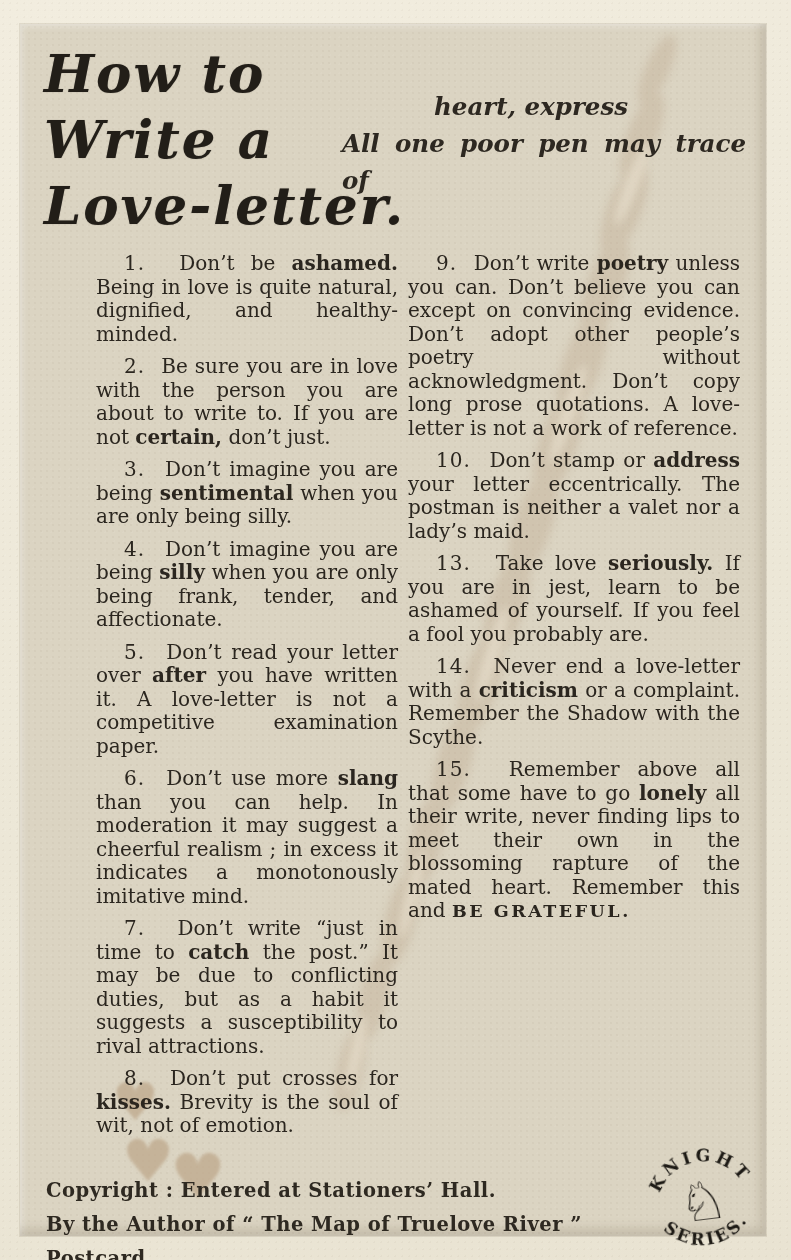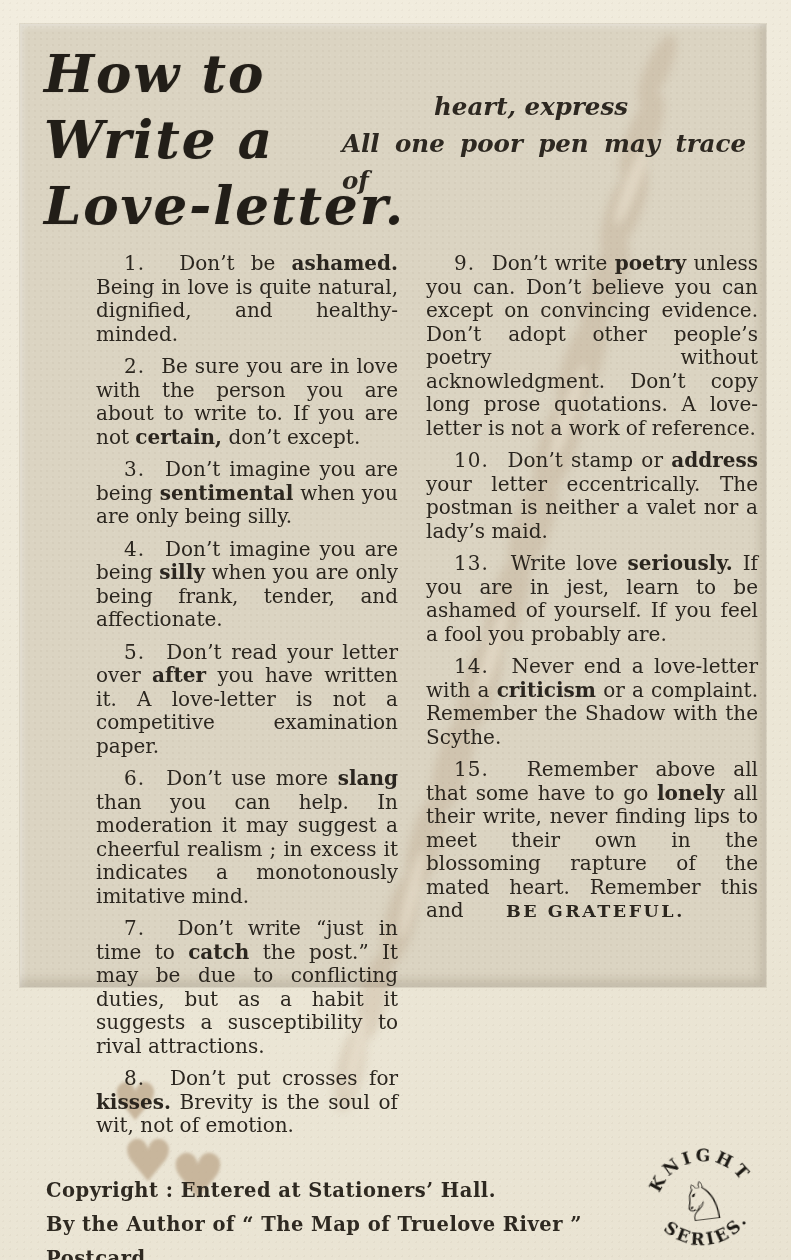--- a/index.html
+++ b/index.html
@@ -11,21 +11,21 @@
       radial-gradient(rgba(120,105,80,.05) 1px, transparent 1px),
       radial-gradient(rgba(255,255,255,.07) 1px, transparent 1px),
       linear-gradient(160deg, #f2eddf 0%, #ece7d7 55%, #e9e3d2 100%);
     background-size:7px 7px, 11px 11px, cover;
     font-family:"DejaVu Serif", serif;
     color:#2b261f;
   }
 
   
   .panel{
-    position:absolute;left:20px;top:24px;width:746px;height:963px;
+    position:absolute;left:20px;top:24px;width:746px;height:1212px;
     background:#dbd4c2;
     background-image:
       radial-gradient(rgba(110,95,70,.05) 1px, transparent 1px),
       radial-gradient(rgba(255,255,255,.05) 1px, transparent 1px);
     background-size:6px 6px, 9px 9px;
     box-shadow:
       inset -5px -6px 12px rgba(104,92,70,.24),
       inset 2px 2px 6px rgba(255,255,255,.5),
       0 0 0 1px rgba(140,128,105,.18);
   }
@@ -56,31 +56,31 @@
     font-style:italic;font-weight:700;
     font-size:24.5px;line-height:37px;color:#2d2821;
   }
   .ep-line2{padding-left:92px;}
   .ep-line3{text-align:justify;text-align-last:justify;}
   .ep-line4{padding-left:58px;}
 
   
   .columns{
     position:absolute;left:76px;top:228px;width:664px;
-    display:flex;gap:28px;
+    display:flex;gap:10px;
   }
   .col{font-size:20px;line-height:23.5px;text-align:justify;}
   .col-left{width:302px;}
   .col-right{width:332px;}
   .item{margin:0 0 9px 0;text-indent:28px;}
   .num{letter-spacing:1px;}
   .bold{font-weight:700;}
   .grateful{
     font-weight:700;letter-spacing:2.5px;font-size:17.5px;
-    display:inline-block;margin-left:36px;text-indent:0;
+    display:inline-block;text-indent:0;
   }
 
   
   .footer{
     position:absolute;left:26px;top:1150px;width:560px;
     font-weight:700;font-size:19.5px;line-height:34px;
     letter-spacing:.5px;color:#2e2921;
   }
 
   
@@ -137,32 +137,32 @@
   </div>
 
   <div class="epigraph">
     <div class="ep-line2">heart, express</div>
     <div class="ep-line3">All one poor pen may trace of</div>
   </div>
 
   <div class="columns">
     <div class="col col-left">
         <p class="item"><span class="num">1.&nbsp;&nbsp;</span><span>Don’t be </span><span class="bold">ashamed.</span><span> Being in love is quite natural, dignified, and healthy-minded.</span></p>
-        <p class="item"><span class="num">2.&nbsp;&nbsp;</span><span>Be sure you are in love with the person you are about to write to. If you are not </span><span class="bold">certain,</span><span> don’t except.</span></p>
+        <p class="item"><span class="num">2.&nbsp;&nbsp;</span><span>Be sure you are in love with the person you are about to write to. If you are not </span><span class="bold">certain,</span><span> don’t just.</span></p>
         <p class="item"><span class="num">3.&nbsp;&nbsp;</span><span>Don’t imagine you are being </span><span class="bold">sentimental</span><span> when you are only being silly.</span></p>
         <p class="item"><span class="num">4.&nbsp;&nbsp;</span><span>Don’t imagine you are being </span><span class="bold">silly</span><span> when you are only being frank, tender, and affectionate.</span></p>
         <p class="item"><span class="num">5.&nbsp;&nbsp;</span><span>Don’t read your letter over </span><span class="bold">after</span><span> you have written it. A love-letter is not a competitive examination paper.</span></p>
         <p class="item"><span class="num">6.&nbsp;&nbsp;</span><span>Don’t use more </span><span class="bold">slang</span><span> than you can help. In moderation it may suggest a cheerful realism ; in excess it indicates a monotonously imitative mind.</span></p>
         <p class="item"><span class="num">7.&nbsp;&nbsp;</span><span>Don’t write “just in time to </span><span class="bold">catch</span><span> the post.” It may be due to conflicting duties, but as a habit it suggests a susceptibility to rival attractions.</span></p>
         <p class="item"><span class="num">8.&nbsp;&nbsp;</span><span>Don’t put crosses for </span><span class="bold">kisses.</span><span> Brevity is the soul of wit, not of emotion.</span></p>
       </div>
     <div class="col col-right">
         <p class="item"><span class="num">9.&nbsp;&nbsp;</span><span>Don’t write </span><span class="bold">poetry</span><span> unless you can. Don’t believe you can except on convincing evidence. Don’t adopt other people’s poetry without acknowledgment. Don’t copy long prose quotations. A love-letter is not a work of reference.</span></p>
         <p class="item"><span class="num">10.&nbsp;&nbsp;</span><span>Don’t stamp or </span><span class="bold">address</span><span> your letter eccentrically. The postman is neither a valet nor a lady’s maid.</span></p>
-        <p class="item"><span class="num">13.&nbsp;&nbsp;</span><span>Write love </span><span class="bold">seriously.</span><span> If you are in jest, learn to be ashamed of yourself. If you feel a fool you probably are.</span></p>
+        <p class="item"><span class="num">13.&nbsp;&nbsp;</span><span>Take love </span><span class="bold">seriously.</span><span> If you are in jest, learn to be ashamed of yourself. If you feel a fool you probably are.</span></p>
         <p class="item"><span class="num">14.&nbsp;&nbsp;</span><span>Never end a love-letter with a </span><span class="bold">criticism</span><span> or a complaint. Remember the Shadow with the Scythe.</span></p>
         <p class="item"><span class="num">15.&nbsp;&nbsp;</span><span>Remember above all that some have to go </span><span class="bold">lonely</span><span> all their write, never finding lips to meet their own in the blossoming rapture of the mated heart. Remember this and </span><span class="bold grateful">BE GRATEFUL.</span></p>
       </div>
   </div>
 
   <div class="footer">
     <div>Copyright :  Entered at Stationers’ Hall.</div>
     <div>By the Author of “ The Map of Truelove River ” Postcard.</div>
   </div>
 

